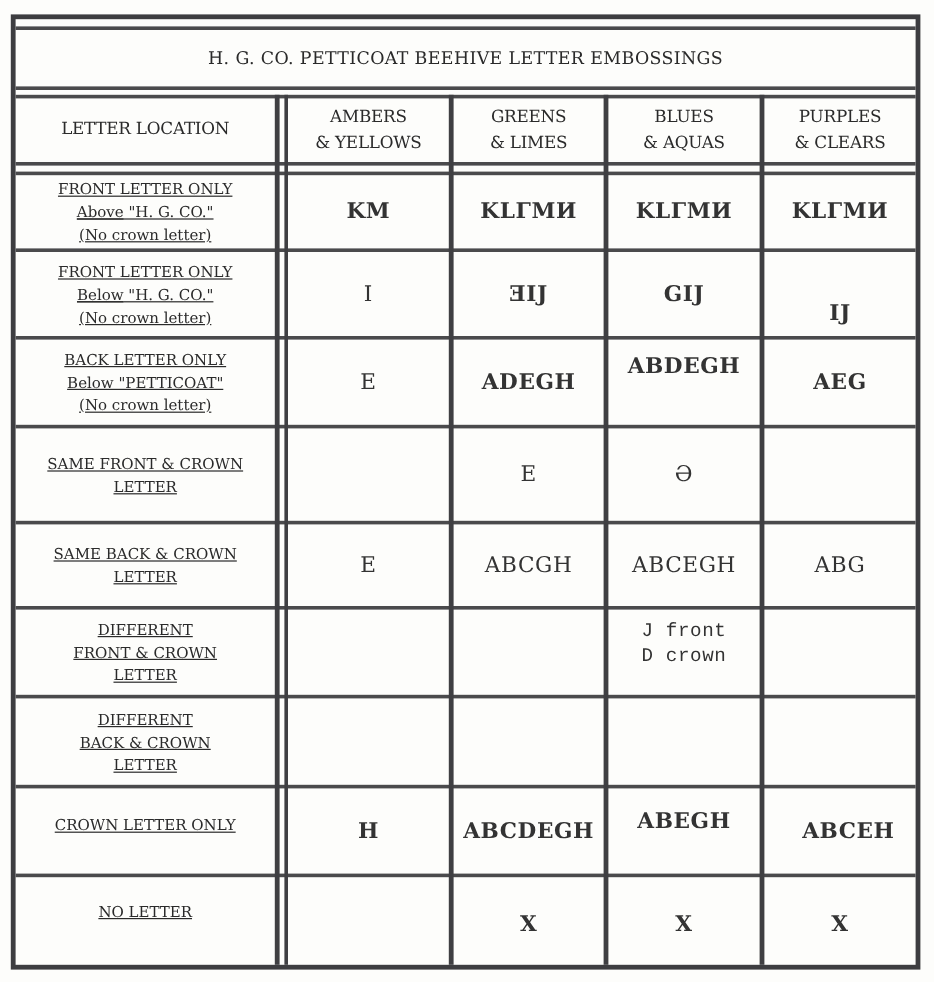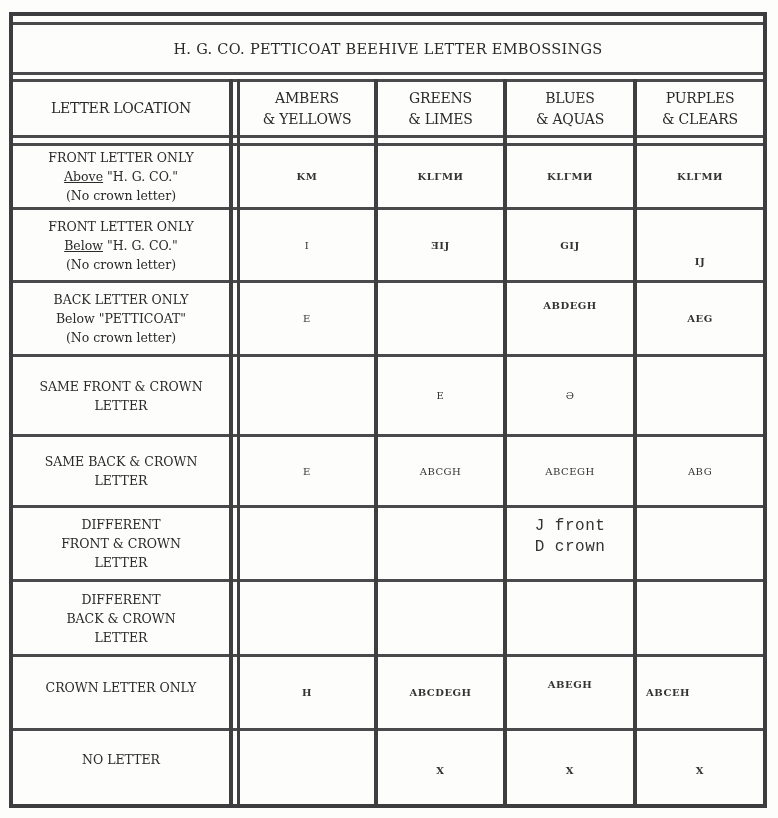--- a/index.html
+++ b/index.html
@@ -17,23 +17,23 @@
     position: absolute; left: 0; right: 0; top: 14px; height: 54px;
     display: flex; align-items: center; justify-content: center;
     font-size: 14.5px; letter-spacing: 0.3px; border-radius: 15px;
   }
   .cell {
     position: absolute; display: flex; flex-direction: column;
     align-items: center; justify-content: center; text-align: center;
     box-sizing: border-box;
   }
   .hdr { font-size: 14px; line-height: 21px; letter-spacing: -0.2px; }
-  .loc { font-size: 12.5px; line-height: 19px; font-family: "DejaVu Serif", serif; }
+  .loc { font-size: 12.5px; line-height: 19px; font-family: "DejaVu Serif", serif; text-decoration: underline; }
   .loc .u { text-decoration: underline; }
-  .val { font-size: 10px; font-weight: bold; letter-spacing: 0.5px; color: #333; }
+  .val { font-size: 18px; font-weight: bold; letter-spacing: 0.5px; color: #333; }
   .mono { font-family: "Liberation Mono", "DejaVu Sans Mono", monospace; font-weight: normal; font-size: 16px; line-height: 21px; }
 </style>
 </head>
 <body>
 
 <div class="frame">
 
   <div class="hline" style="top:6px;height:3px"></div>
   <div class="hline" style="top:56px;height:3px"></div>
   <div class="hline" style="top:63px;height:3px"></div>
@@ -95,20 +95,21 @@
   <div class="cell val" style="left:365px;width:125px;top:194px;height:70px">ƎIJ</div>
   <div class="cell val" style="left:494px;width:126px;top:194px;height:70px">GIJ</div>
   <div class="cell val" style="left:624px;width:126px;top:210px;height:70px">IJ</div>
 
   <div class="cell loc" style="left:0;width:216px;top:267px;height:71px">
     <span>BACK LETTER ONLY</span>
     <span>Below "PETTICOAT"</span>
     <span>(No crown letter)</span>
   </div>
   <div class="cell val" style="left:227px;width:134px;top:267px;height:71px;font-weight:normal">E</div>
+  <div class="cell val" style="left:365px;width:125px;top:267px;height:71px">ADEGH</div>
   <div class="cell val" style="left:494px;width:126px;top:254px;height:71px">ABDEGH</div>
   <div class="cell val" style="left:624px;width:126px;top:267px;height:71px">AEG</div>
 
   <div class="cell loc" style="left:0;width:216px;top:341px;height:77px">
     <span>SAME FRONT &amp; CROWN</span>
     <span>LETTER</span>
   </div>
   <div class="cell val" style="left:227px;width:134px;top:341px;height:77px"></div>
   <div class="cell val" style="left:365px;width:125px;top:341px;height:77px;font-weight:normal">E</div>
   <div class="cell val" style="left:494px;width:126px;top:341px;height:77px;font-weight:normal">Ə</div>
@@ -145,21 +146,21 @@
   <div class="cell val" style="left:365px;width:125px;top:566px;height:72px"></div>
   <div class="cell val" style="left:494px;width:126px;top:566px;height:72px"></div>
   <div class="cell val" style="left:624px;width:126px;top:566px;height:72px"></div>
 
   <div class="cell loc" style="left:0;width:216px;top:641px;height:71px;padding-bottom:10px">
     <span>CROWN LETTER ONLY</span>
   </div>
   <div class="cell val" style="left:227px;width:134px;top:641px;height:71px">H</div>
   <div class="cell val" style="left:365px;width:125px;top:641px;height:71px">ABCDEGH</div>
   <div class="cell val" style="left:494px;width:126px;top:641px;height:55px">ABEGH</div>
-  <div class="cell val" style="left:605px;width:100px;top:641px;height:71px">ABCEH</div>
+  <div class="cell val" style="left:644px;width:100px;top:641px;height:71px">ABCEH</div>
 
   <div class="cell loc" style="left:0;width:216px;top:715px;height:73px;padding-bottom:16px">
     <span>NO LETTER</span>
   </div>
   <div class="cell val" style="left:227px;width:134px;top:715px;height:73px"></div>
   <div class="cell val" style="left:365px;width:125px;top:715px;height:73px;padding-top:6px">X</div>
   <div class="cell val" style="left:494px;width:126px;top:715px;height:73px;padding-top:6px">X</div>
   <div class="cell val" style="left:624px;width:126px;top:715px;height:73px;padding-top:6px">X</div>
 </div>
 

